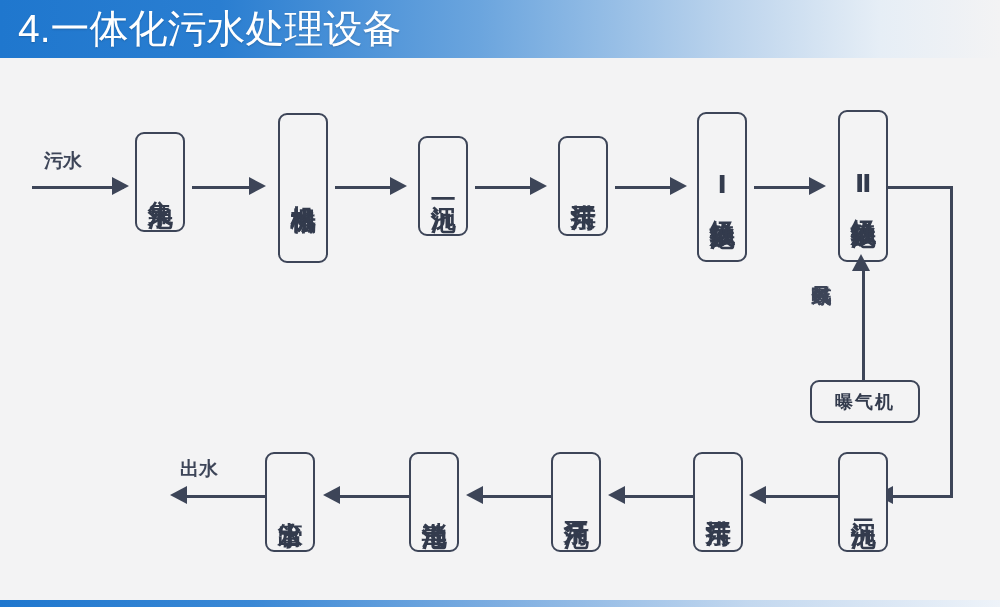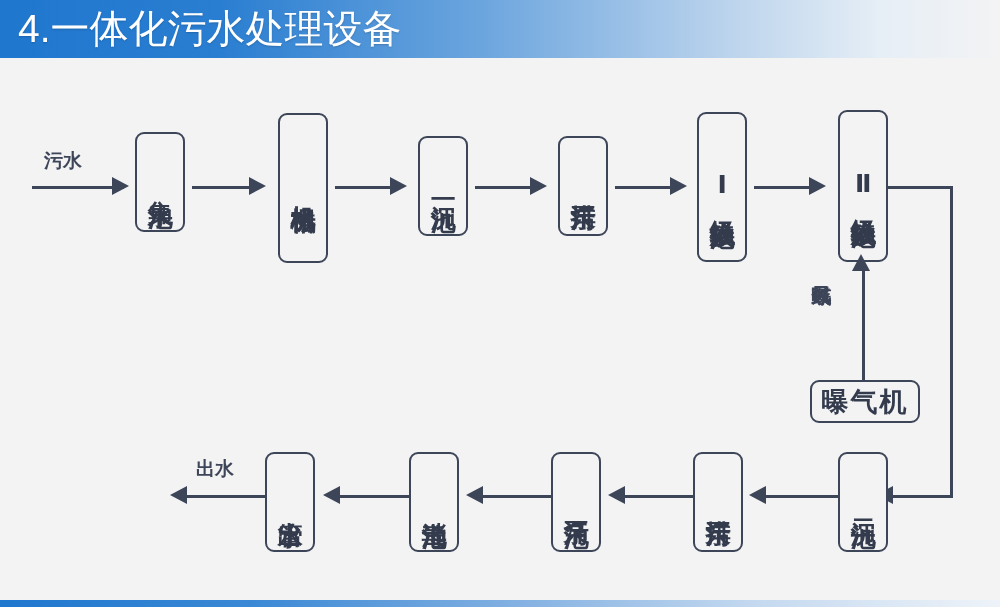--- a/index.html
+++ b/index.html
@@ -48,21 +48,21 @@
     font-weight:700;
   }
   .box.vert{
     writing-mode:vertical-rl;
     text-orientation:upright;
     letter-spacing:1px;
     font-size:25px;
     line-height:1.02;
   }
   .box.horiz{
-    font-size:27px;
+    font-size:18px;
     letter-spacing:2px;
   }
 
   
   .hline{
     position:absolute;height:0;
     border-top:3px solid #3d4558;
   }
   .vline{
     position:absolute;width:0;
@@ -199,20 +199,20 @@
       <span>消毒池</span>
     </div>
 
     <div class="hline" style="left:340px;top:437px;width:69px;"></div>
     <div class="arrow-l" style="left:323px;top:428px;"></div>
 
     <div class="box vert" style="left:265px;top:394px;width:50px;height:100px;">
       <span>出水管</span>
     </div>
 
-    <div class="lbl" style="left:196px;top:398px;">出水</div>
+    <div class="lbl" style="left:180px;top:398px;">出水</div>
     <div class="hline" style="left:187px;top:437px;width:78px;"></div>
     <div class="arrow-l" style="left:170px;top:428px;"></div>
 
   </div>
 
   <div class="footer-bar"></div>
 </div>
 
 </body></html>

